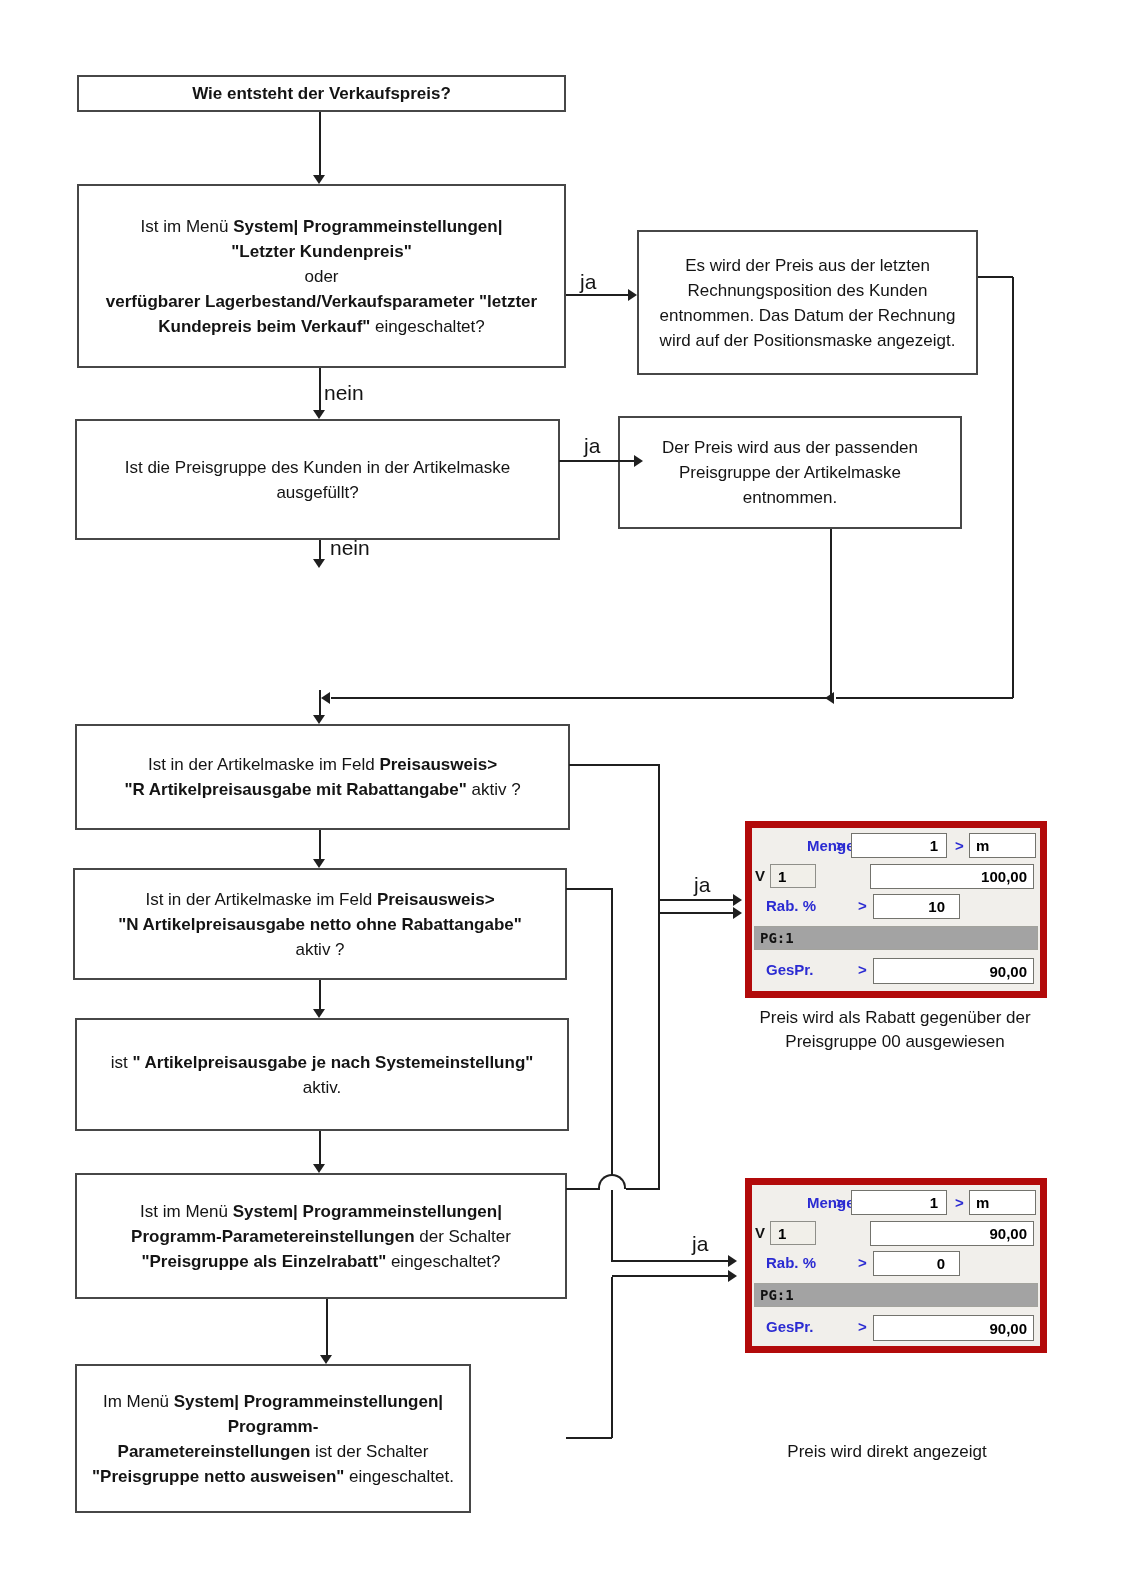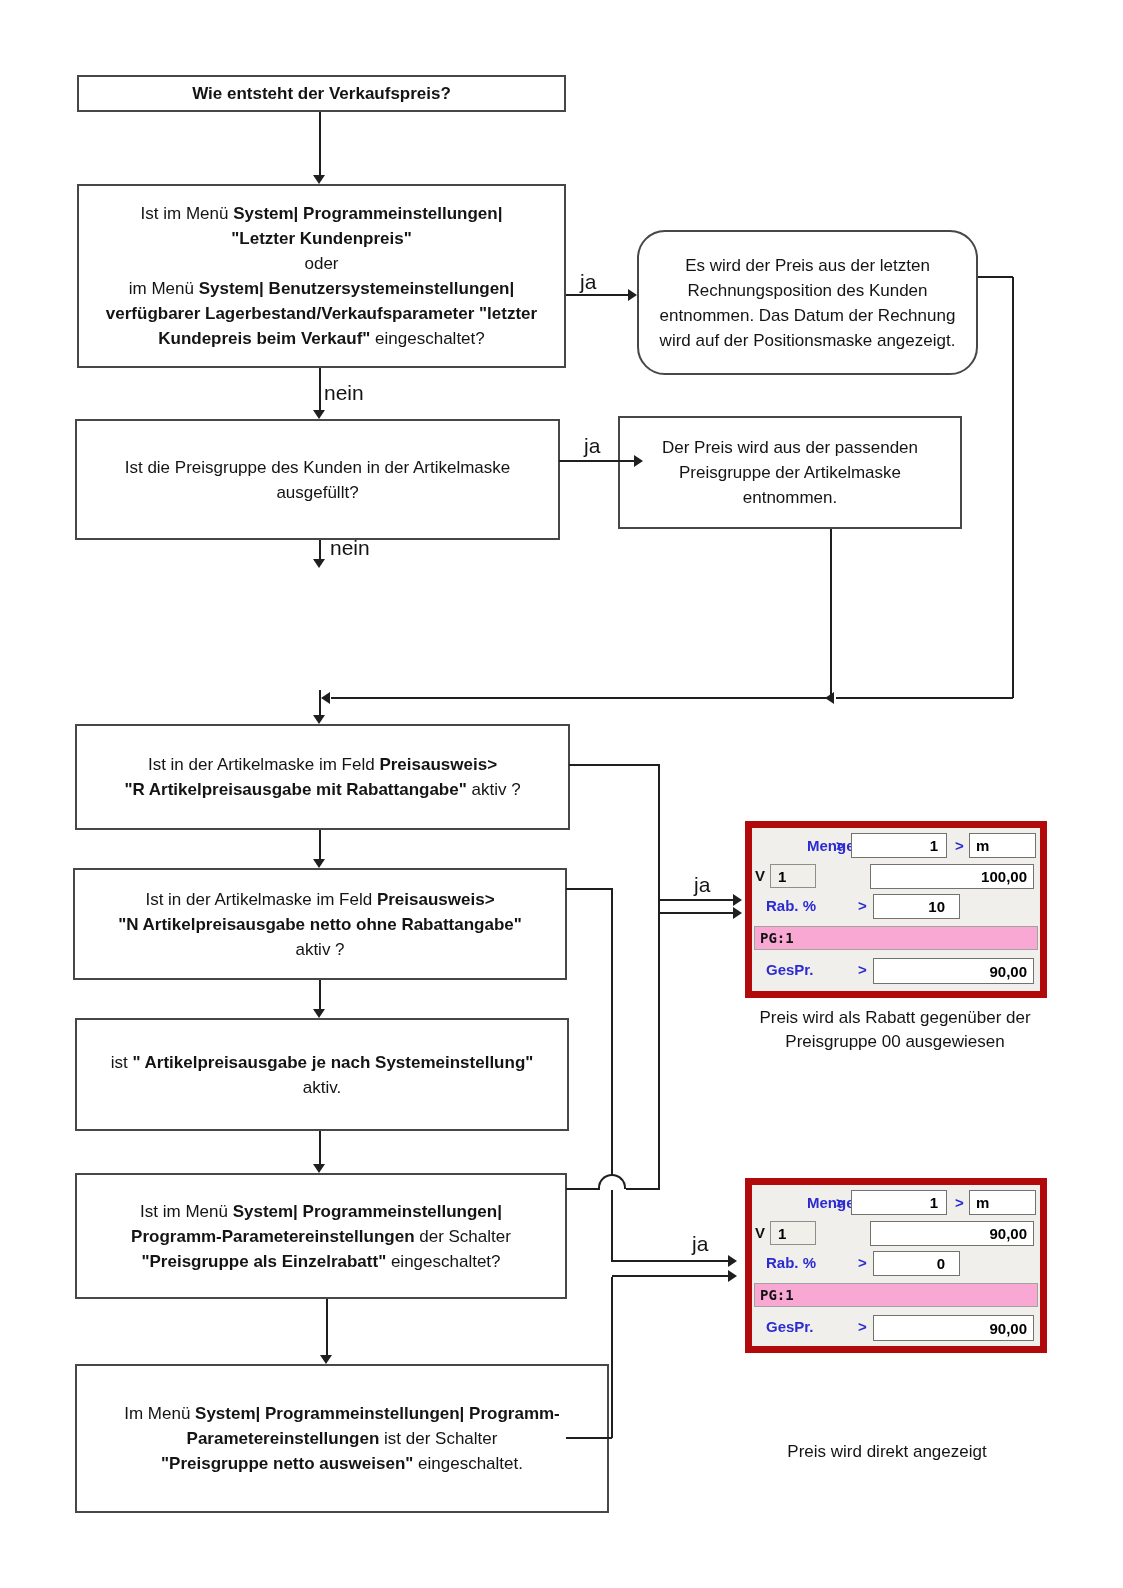--- a/index.html
+++ b/index.html
@@ -27,21 +27,21 @@
 
   
   .panel{position:absolute;left:745px;width:302px;border:7px solid #b20a0a;background:#f1efeb;box-sizing:border-box;}
   .panel *{box-sizing:border-box;}
   .plabel{position:absolute;color:#2b2bd2;font-weight:bold;font-size:15px;white-space:nowrap;}
   .pblack{color:#111;}
   .pgt{position:absolute;color:#2b2bd2;font-weight:bold;font-size:15px;}
   .pinput{position:absolute;background:#fff;border:1px solid #73736d;font-size:15px;font-weight:bold;
           color:#000;display:flex;align-items:center;}
   .pright{justify-content:flex-end;}
-  .pstrip{position:absolute;background:#f9a8d4;border:1px solid #a3a39d;
+  .pstrip{position:absolute;background:#a3a3a3;border:1px solid #a3a39d;
           font-family:"DejaVu Sans Mono",monospace;font-size:14px;font-weight:bold;color:#111;
           display:flex;align-items:center;padding-left:5px;}
   .l-menge{left:14px;top:9px;margin-left:41px;} .c1{left:84px;top:9px;}
   .in-qty{left:99px;top:5px;width:96px;height:25px;padding-right:8px;}
   .c2{left:203px;top:9px;}
   .in-unit{left:217px;top:5px;width:67px;height:25px;padding-left:6px;}
   .l-v{left:3px;top:39px;}
   .in-vbox{left:18px;top:36px;width:46px;height:24px;padding-left:7px;background:#f1efe9;border:1px solid #8f8f89;}
   .in-price{left:118px;top:36px;width:164px;height:25px;padding-right:6px;}
   .l-rab{left:14px;top:69px;} .c3{left:106px;top:69px;}
@@ -58,26 +58,25 @@
 <div class="canvas">
 
   <div class="fbox" style="left:77px;top:75px;width:489px;height:37px;">
       <div><span class="b">Wie entsteht der Verkaufspreis?</span></div>
     </div>
 
   <div class="fbox" style="left:77px;top:184px;width:489px;height:184px;">
       <div><span>Ist im Menü </span><span class="b">System| Programmeinstellungen|</span></div>
       <div><span class="b">"Letzter Kundenpreis"</span></div>
       <div><span>oder</span></div>
-      <div><span>im Menü </span><span class="b">System| Benutzersystemeinstellungen|</span></div>
       <div><span class="b">verfügbarer Lagerbestand/Verkaufsparameter "letzter</span></div>
       <div><span class="b">Kundepreis beim Verkauf"</span><span> eingeschaltet?</span></div>
     </div>
 
-  <div class="fbox" style="left:637px;top:230px;width:341px;height:145px;border-radius:28px;">
+  <div class="fbox" style="left:637px;top:230px;width:341px;height:145px;">
       <div><span>Es wird der Preis aus der letzten</span></div>
       <div><span>Rechnungsposition des Kunden</span></div>
       <div><span>entnommen. Das Datum der Rechnung</span></div>
       <div><span>wird auf der Positionsmaske angezeigt.</span></div>
     </div>
 
   <div class="fbox" style="left:75px;top:419px;width:485px;height:121px;">
       <div><span>Ist die Preisgruppe des Kunden in der Artikelmaske</span></div>
       <div><span>ausgefüllt?</span></div>
     </div>
@@ -104,21 +103,21 @@
       <div><span>ist </span><span class="b">" Artikelpreisausgabe je nach Systemeinstellung"</span></div>
       <div><span>aktiv.</span></div>
     </div>
 
   <div class="fbox" style="left:75px;top:1173px;width:492px;height:126px;">
       <div><span>Ist im Menü </span><span class="b">System| Programmeinstellungen|</span></div>
       <div><span class="b">Programm-Parametereinstellungen</span><span> der Schalter</span></div>
       <div><span class="b">"Preisgruppe als Einzelrabatt"</span><span> eingeschaltet?</span></div>
     </div>
 
-  <div class="fbox" style="left:75px;top:1364px;width:534px;height:149px;">
+  <div class="fbox" style="left:75px;top:1364px;width:396px;height:149px;">
       <div><span>Im Menü </span><span class="b">System| Programmeinstellungen| Programm-</span></div>
       <div><span class="b">Parametereinstellungen</span><span> ist der Schalter</span></div>
       <div><span class="b">"Preisgruppe netto ausweisen"</span><span> eingeschaltet.</span></div>
     </div>
 
   <div class="vl" style="left:319px;top:112px;height:63px;"></div>
   <div class="ah ah-d" style="left:313px;top:175px;"></div>
 
   <div class="hl" style="left:566px;top:294px;width:62px;"></div>
   <div class="ah ah-r" style="left:628px;top:289px;"></div>

